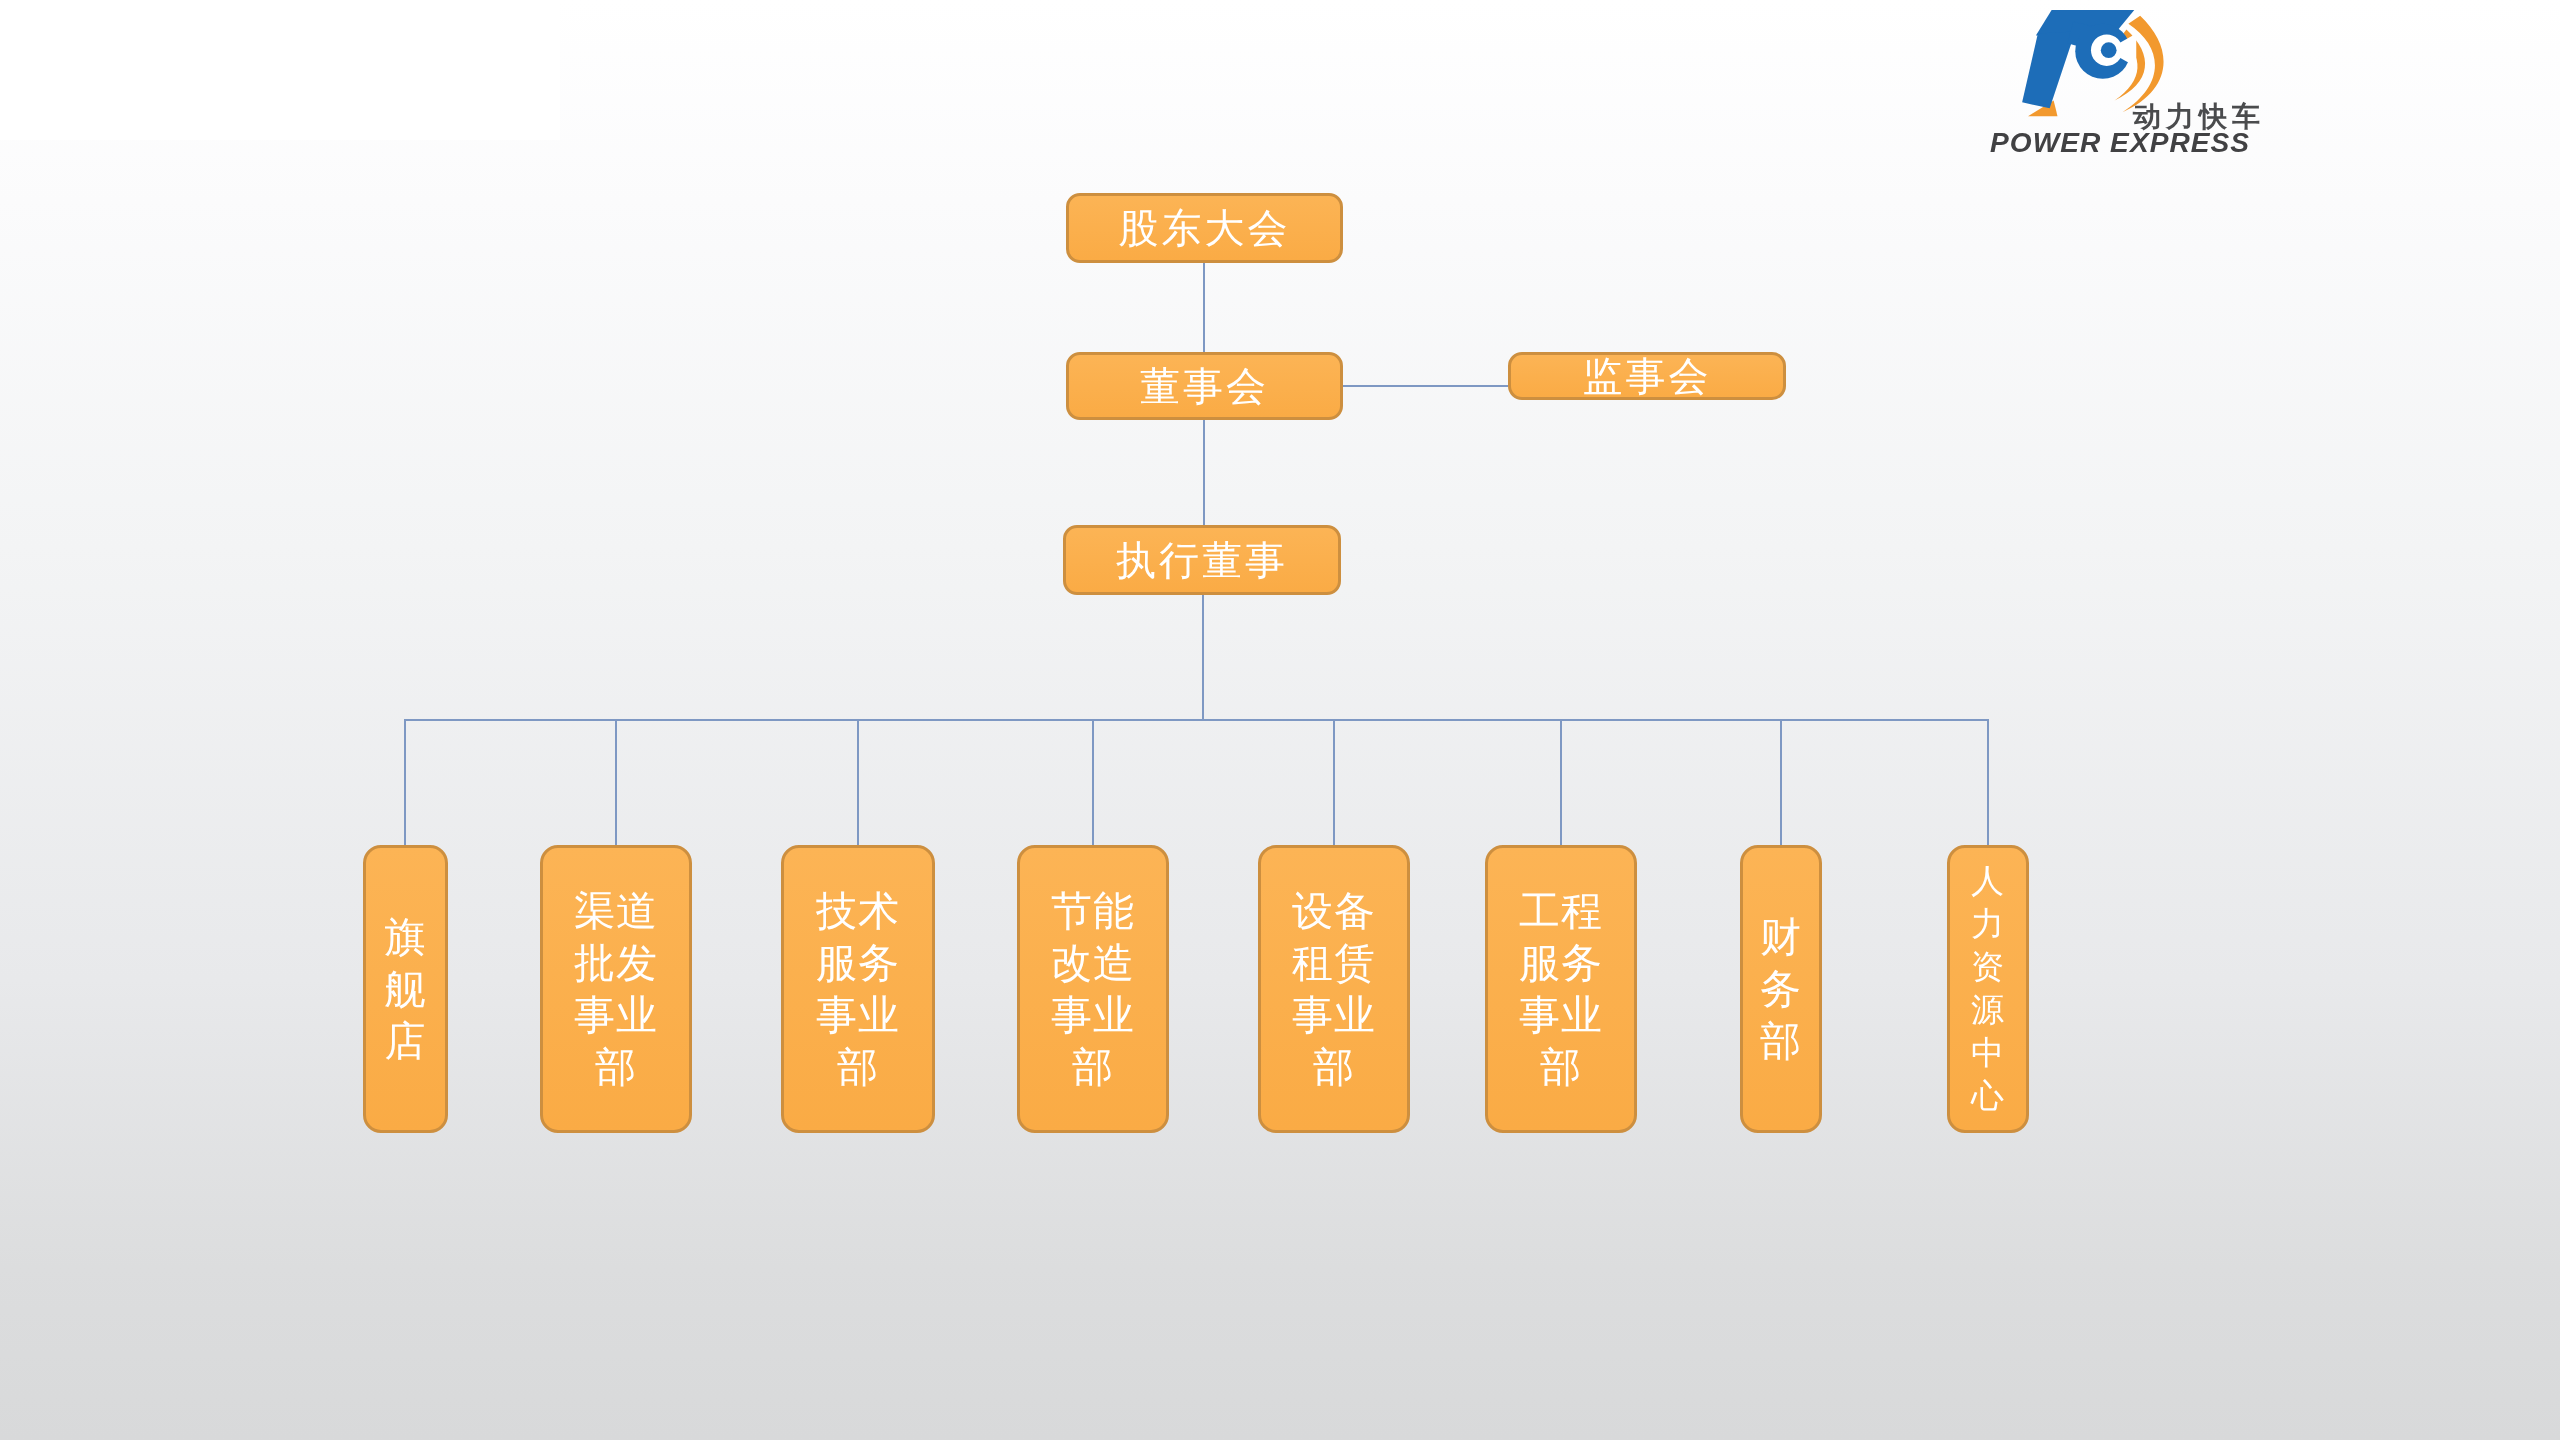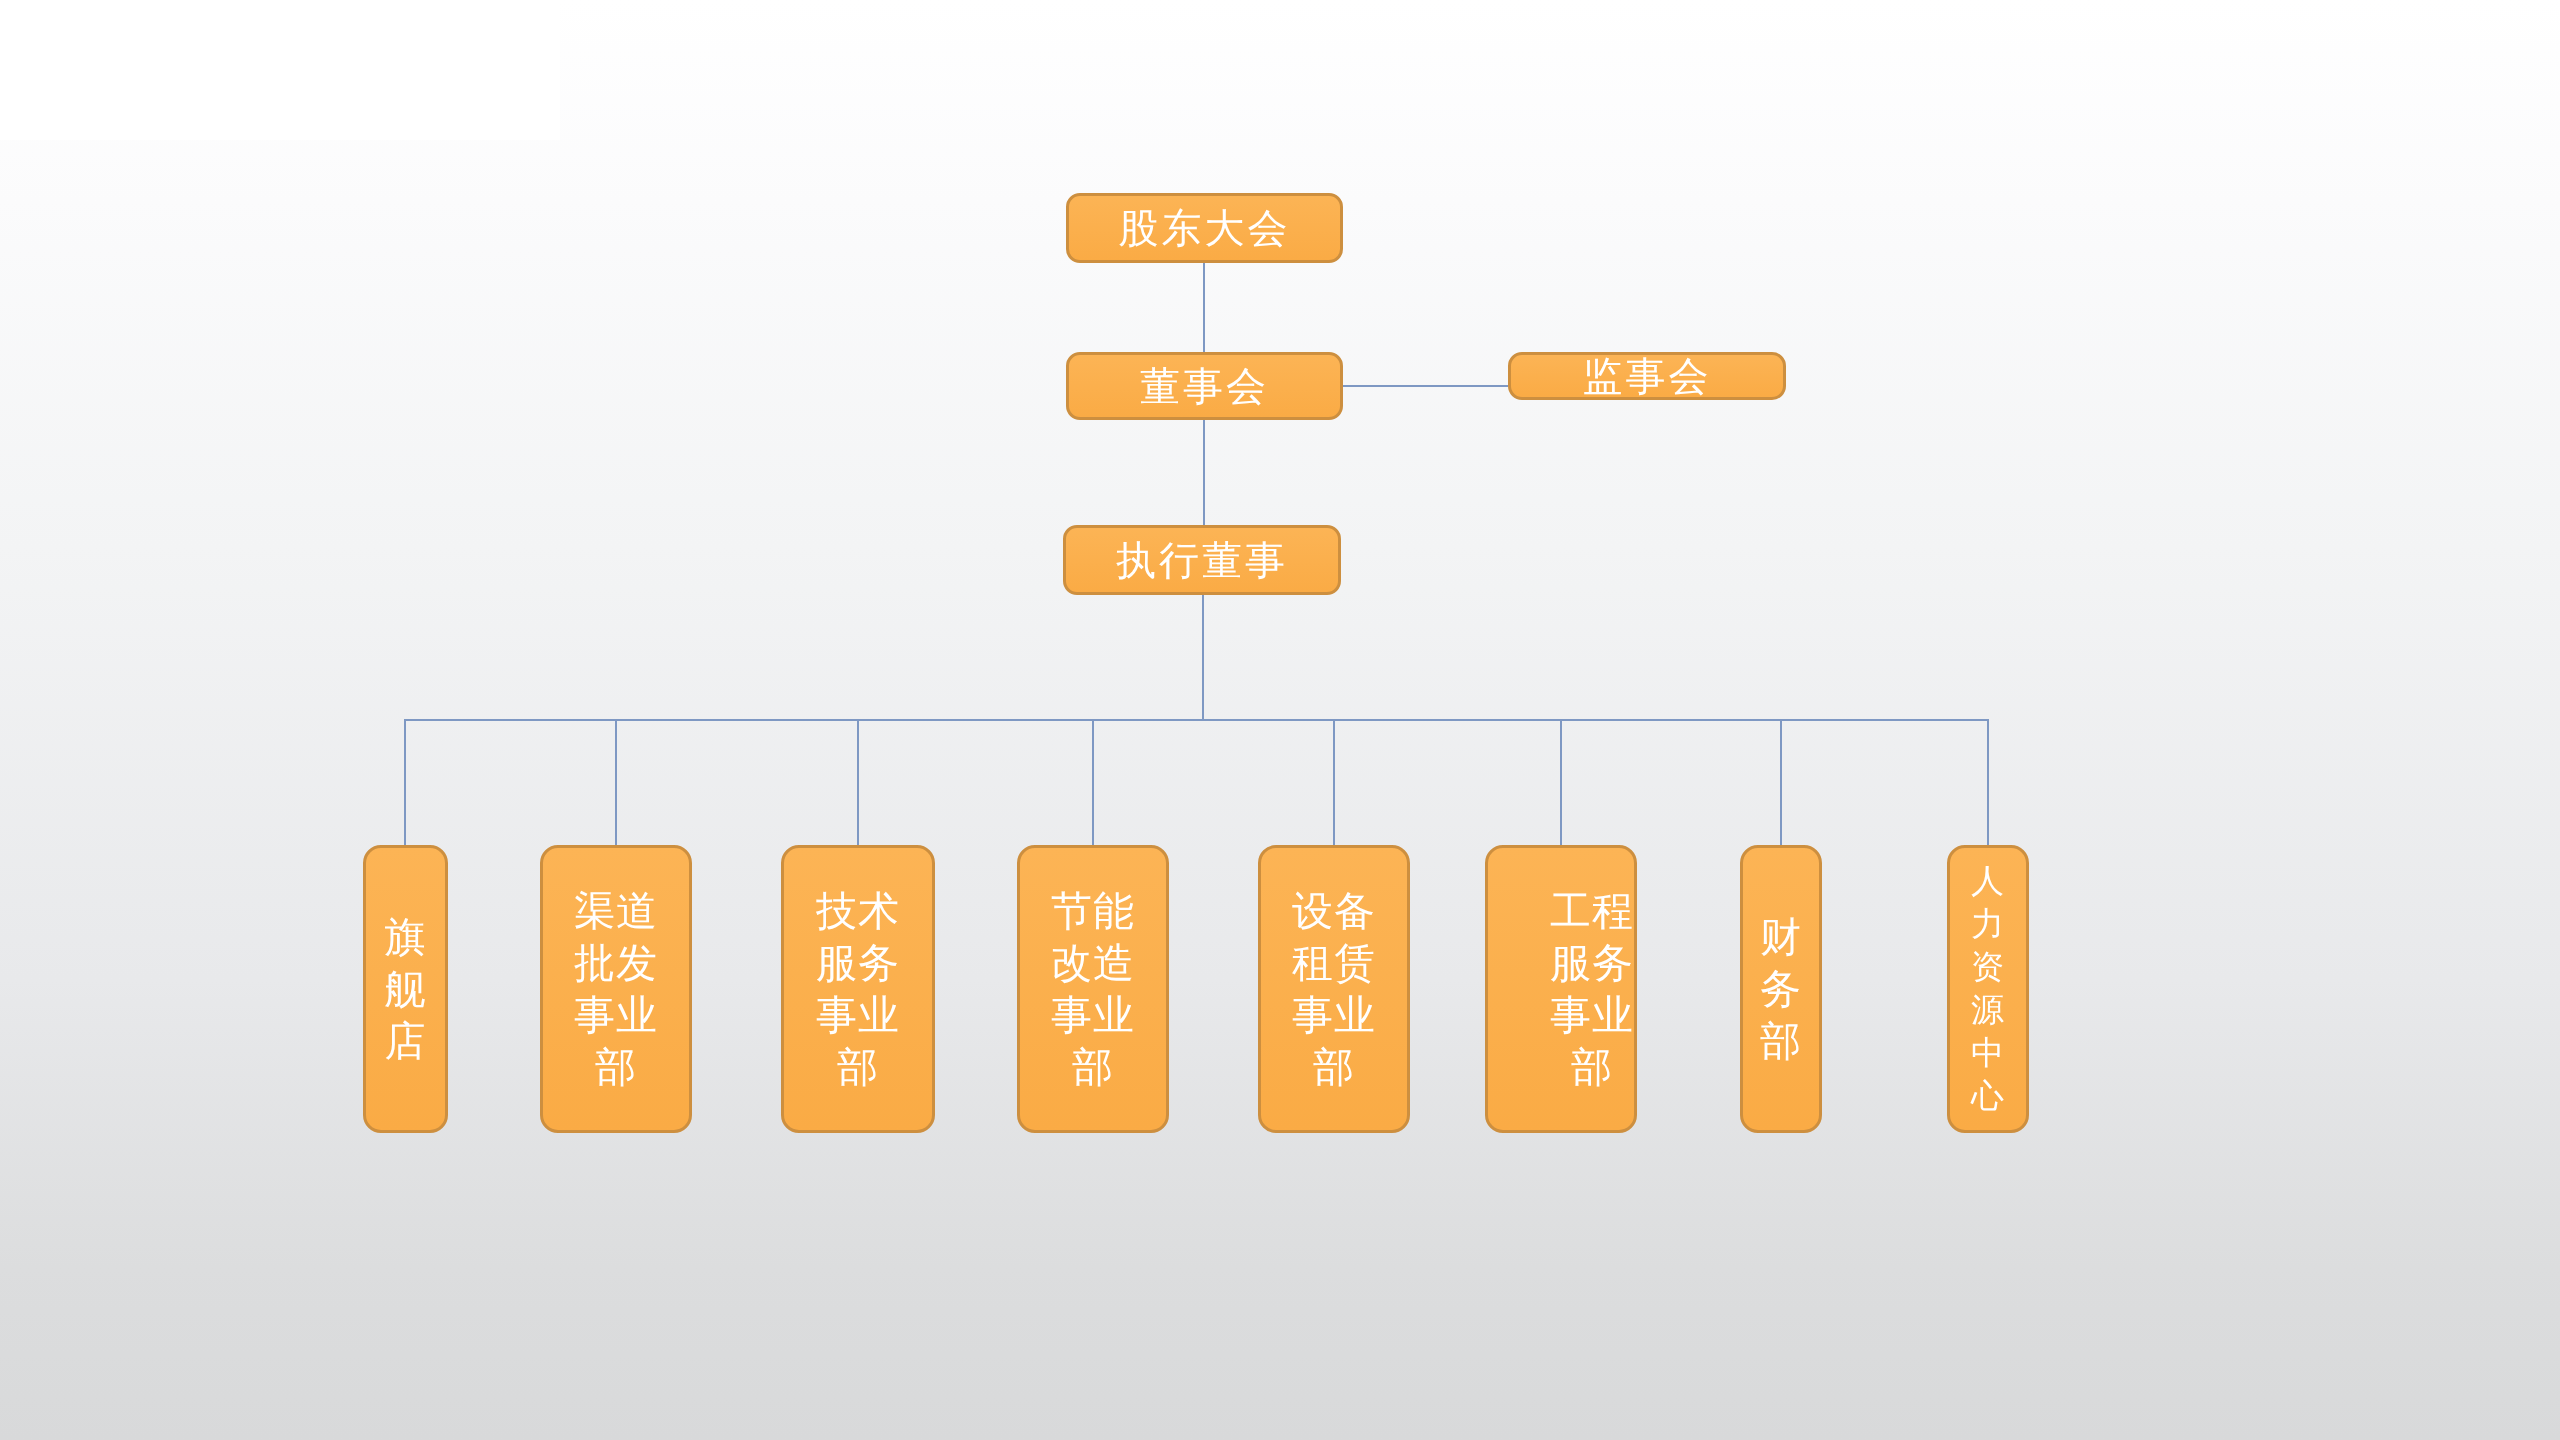--- a/index.html
+++ b/index.html
@@ -51,21 +51,21 @@
   .n-l1{left:1066px;top:193px;width:277px;height:70px;}
   .n-board{left:1066px;top:352px;width:277px;height:68px;align-items:center;}
   .n-super{left:1508px;top:352px;width:278px;height:48px;}
   .n-l3{left:1063px;top:525px;width:278px;height:70px;}
   .leafrow{top:845px;height:288px;}
   .n-d1{left:363px;width:85px;}
   .n-d2{left:540px;width:152px;}
   .n-d3{left:781px;width:154px;}
   .n-d4{left:1017px;width:152px;}
   .n-d5{left:1258px;width:152px;}
-  .n-d6{left:1485px;width:152px;justify-content:flex-end;}
+  .n-d6{left:1485px;width:152px;}
   .n-d7{left:1740px;width:82px;}
   .n-d8{left:1947px;width:82px;}
 
   
   .conn{position:absolute;background:#7e98c3;}
   .conn.v{width:2px;}
   .conn.h{height:2px;}
   .c-v1{left:1203px;top:263px;height:89px;}
   .c-h1{left:1343px;top:385px;width:165px;}
   .c-v2{left:1203px;top:420px;height:105px;}
@@ -73,20 +73,39 @@
   .c-bus{left:404px;top:719px;width:1585px;}
   .c-drop{top:721px;height:124px;}
 </style>
 </head>
 <body>
 
 <div class="slide">
 
   <div class="title-backdrop"></div>
 
+  <div class="logo">
+    <svg class="logo-emblem" viewBox="0 0 150 122" xmlns="http://www.w3.org/2000/svg">
+
+      <path d="M114 20 C 150 44 152 82 108 110 C 158 88 162 46 126 12 Z" fill="#f2992e"></path>
+      <path d="M106 34 C 130 52 130 78 100 98 C 138 80 140 52 112 26 Z" fill="#f2992e"></path>
+      <path d="M38 98 L 12 114 L 42 114 Z" fill="#f2992e"></path>
+
+      <polygon points="36,6 120,6 102,28 20,32" fill="#1d6db8"></polygon>
+      <polygon points="22,30 60,28 34,106 6,100" fill="#1d6db8"></polygon>
+      <polygon points="58,18 84,24 74,46 52,40" fill="#1d6db8"></polygon>
+      <circle cx="88" cy="48" r="28" fill="#1d6db8"></circle>
+
+      <circle cx="92" cy="47" r="16" fill="#ffffff"></circle>
+      <polygon points="92,47 122,30 122,64" fill="#ffffff"></polygon>
+      <circle cx="94" cy="47" r="8" fill="#1d6db8"></circle>
+    </svg>
+    <div class="logo-cn">动力快车</div>
+    <div class="logo-en">POWER EXPRESS</div>
+  </div>
 
   <div class="conn v c-v1"></div>
   <div class="conn h c-h1"></div>
   <div class="conn v c-v2"></div>
   <div class="conn v c-v3"></div>
   <div class="conn h c-bus"></div>
   <div class="conn v c-drop" style="left:404px"></div>
   <div class="conn v c-drop" style="left:615px"></div>
   <div class="conn v c-drop" style="left:857px"></div>
   <div class="conn v c-drop" style="left:1092px"></div>

